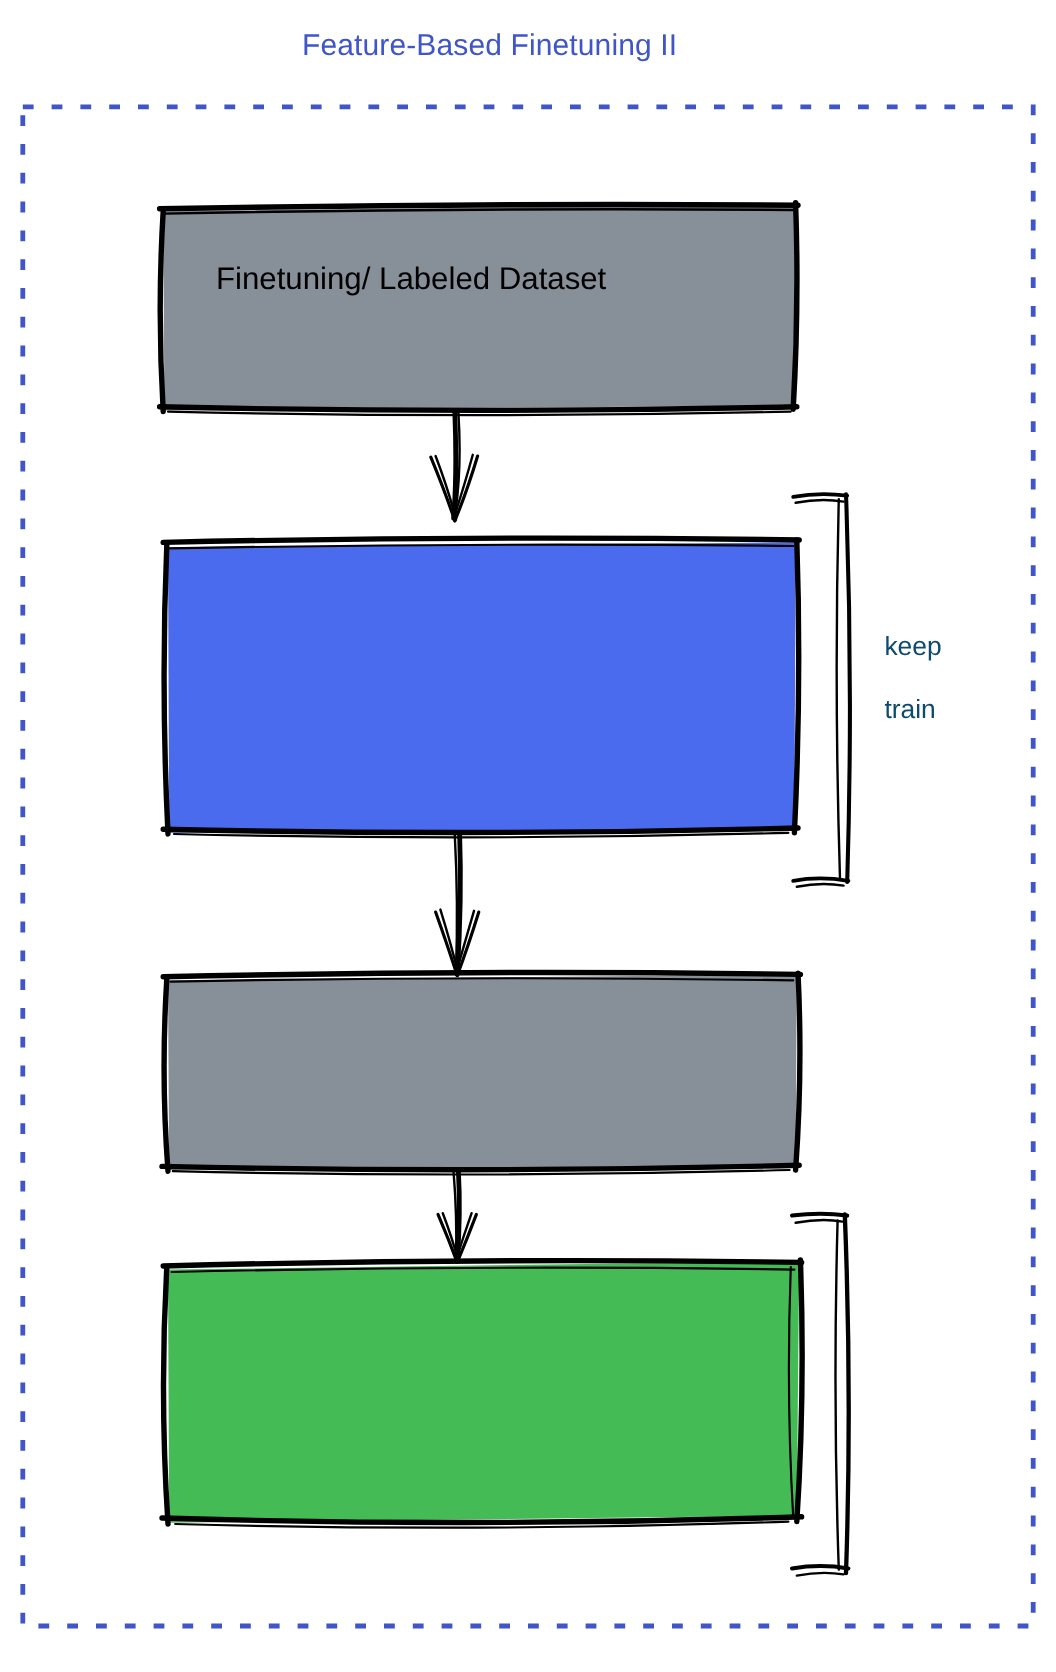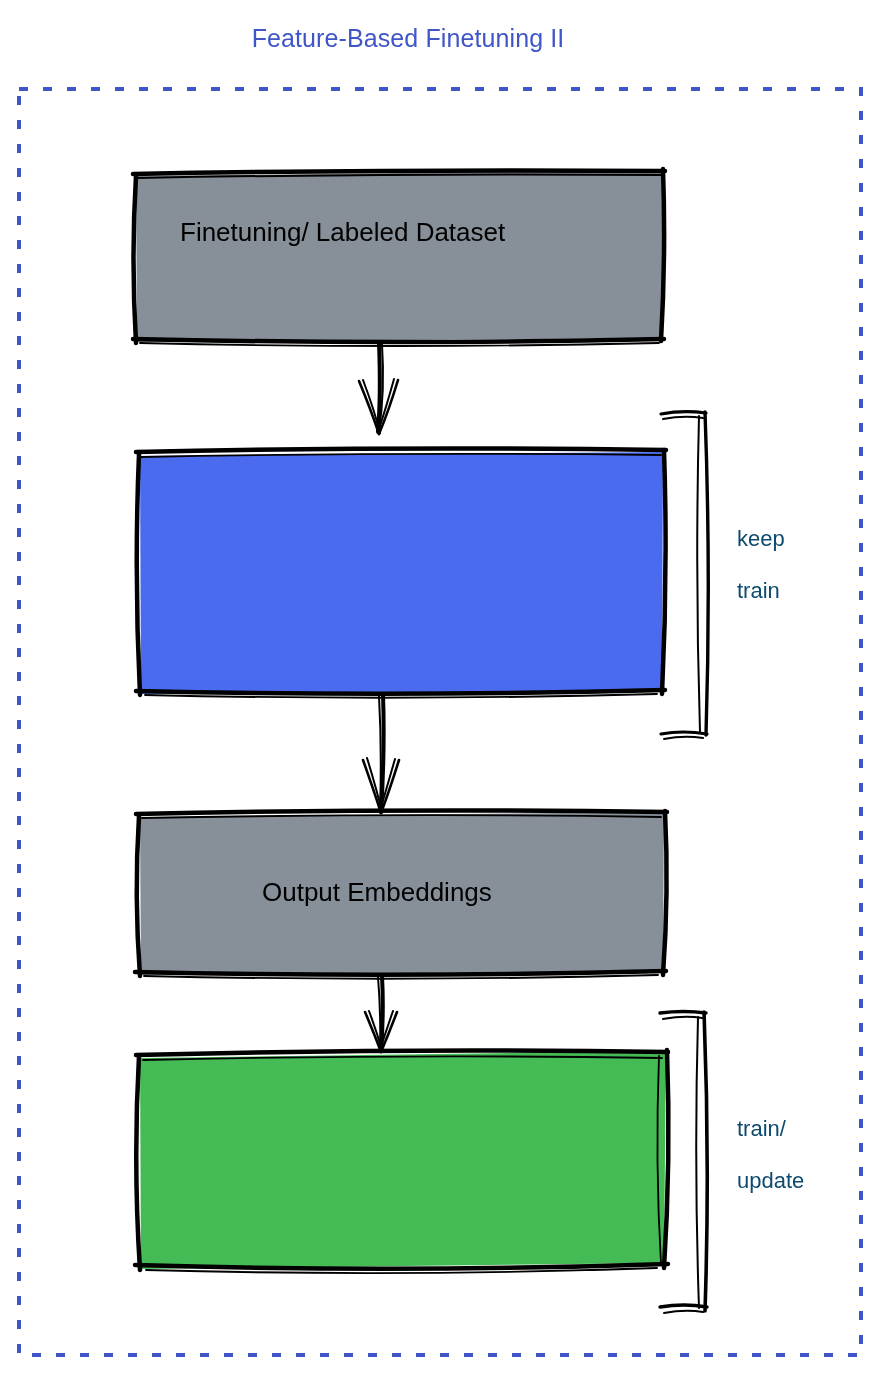--- a/index.html
+++ b/index.html
@@ -150,26 +150,21 @@
       <path d="M698 1017 Q694 1165 699 1308" fill="none" stroke="#000" stroke-width="2" stroke-linecap="round"></path>
       <path d="M660 1307 Q684 1303 707 1307" fill="none" stroke="#000" stroke-width="3.4" stroke-linecap="round"></path>
       <path d="M664 1313 Q685 1309 703 1312" fill="none" stroke="#000" stroke-width="2" stroke-linecap="round"></path>
     </g>
 
   </svg>
 
   <div class="node-label" style="left:180px; top:219px;">Finetuning/ Labeled Dataset</div>
 
 
-  <div class="node-label" style="left:262px; top:879px;">Output Embeddings</div>
 
 
   <div class="side-label" style="left:737px; top:500px;">
     <div>keep</div>
     <div>train</div>
   </div>
 
-  <div class="side-label" style="left:737px; top:1090px;">
-    <div>train/</div>
-    <div>update</div>
-  </div>
 
 </div>
 
 </body></html>

